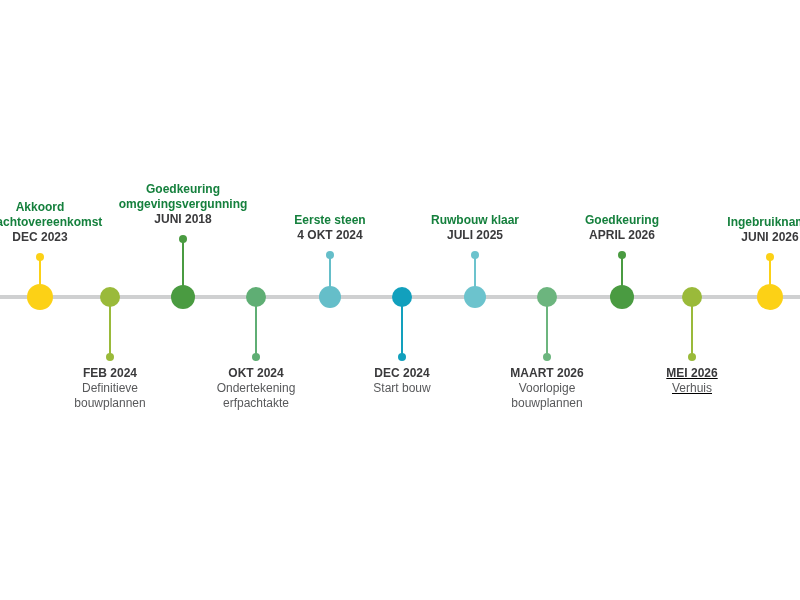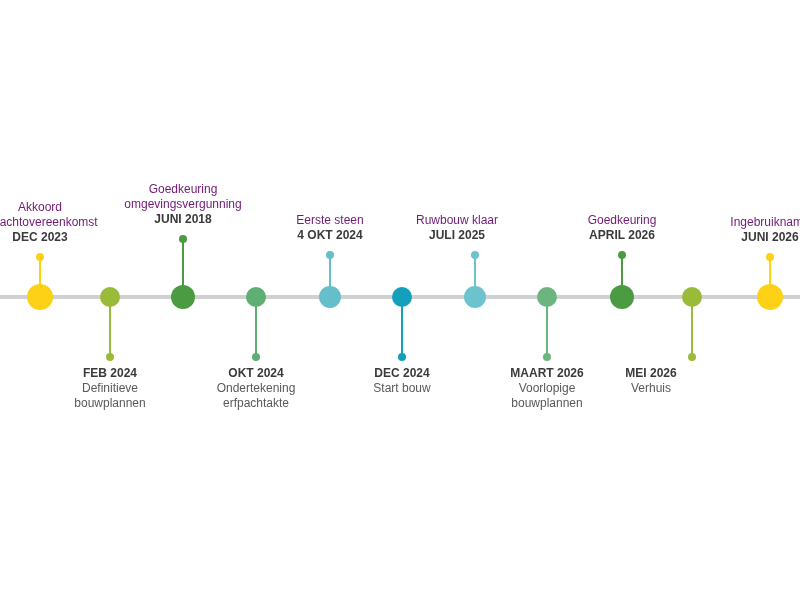--- a/index.html
+++ b/index.html
@@ -54,22 +54,22 @@
   }
   .label-block {
     position: absolute;
     transform: translateX(-50%);
     text-align: center;
     white-space: nowrap;
     line-height: 15px;
   }
   .label-title {
     font-size: 12px;
-    color: #701a75;
-    font-weight: 400;
+    color: #15803d;
+    font-weight: 700;
     text-align: center;
   }
   .label-date {
     font-size: 12px;
     color: #3a3a3c;
     font-weight: bold;
   }
   .label-sub {
     font-size: 12px;
     color: #58595b;
@@ -141,21 +141,21 @@
         <div class="tip-dot" style="left: 402px; top: 357px; background: rgb(18, 160, 189);"></div>
         <div class="label-block" style="left: 402px; top: 366px;">
           <span class="label-line label-date">DEC 2024</span>
           <span class="label-line label-sub">Start bouw</span>
         </div>
       </div>
       <div class="milestone">
         <div class="node-dot" style="left: 475px; top: 297px; width: 22px; height: 22px; background: rgb(108, 195, 205);"></div>
         <div class="stem" style="left: 475px; top: 255px; height: 42px; background: rgb(108, 195, 205);"></div>
         <div class="tip-dot" style="left: 475px; top: 255px; background: rgb(108, 195, 205);"></div>
-        <div class="label-block" style="left: 457px; top: 213px;">
+        <div class="label-block" style="left: 475px; top: 213px;">
           <span class="label-line label-title">Ruwbouw klaar</span>
           <span class="label-line label-date">JULI 2025</span>
         </div>
       </div>
       <div class="milestone">
         <div class="node-dot" style="left: 547px; top: 297px; width: 20px; height: 20px; background: rgb(108, 181, 126);"></div>
         <div class="stem" style="left: 547px; top: 297px; height: 60px; background: rgb(108, 181, 126);"></div>
         <div class="tip-dot" style="left: 547px; top: 357px; background: rgb(108, 181, 126);"></div>
         <div class="label-block" style="left: 547px; top: 366px;">
           <span class="label-line label-date">MAART 2026</span>
@@ -169,21 +169,21 @@
         <div class="tip-dot" style="left: 622px; top: 255px; background: rgb(74, 155, 65);"></div>
         <div class="label-block" style="left: 622px; top: 213px;">
           <span class="label-line label-title">Goedkeuring</span>
           <span class="label-line label-date">APRIL 2026</span>
         </div>
       </div>
       <div class="milestone">
         <div class="node-dot" style="left: 692px; top: 297px; width: 20px; height: 20px; background: rgb(154, 186, 58);"></div>
         <div class="stem" style="left: 692px; top: 297px; height: 60px; background: rgb(154, 186, 58);"></div>
         <div class="tip-dot" style="left: 692px; top: 357px; background: rgb(154, 186, 58);"></div>
-        <div class="label-block" style="left: 651px; top: 366px;">
+        <div class="label-block" style="left: 692px; top: 366px; text-decoration: underline;">
           <span class="label-line label-date">MEI 2026</span>
           <span class="label-line label-sub">Verhuis</span>
         </div>
       </div>
       <div class="milestone">
         <div class="node-dot" style="left: 770px; top: 297px; width: 26px; height: 26px; background: rgb(252, 209, 22);"></div>
         <div class="stem" style="left: 770px; top: 257px; height: 40px; background: rgb(252, 209, 22);"></div>
         <div class="tip-dot" style="left: 770px; top: 257px; background: rgb(252, 209, 22);"></div>
         <div class="label-block" style="left: 770px; top: 215px;">
           <span class="label-line label-title">Ingebruikname</span>

